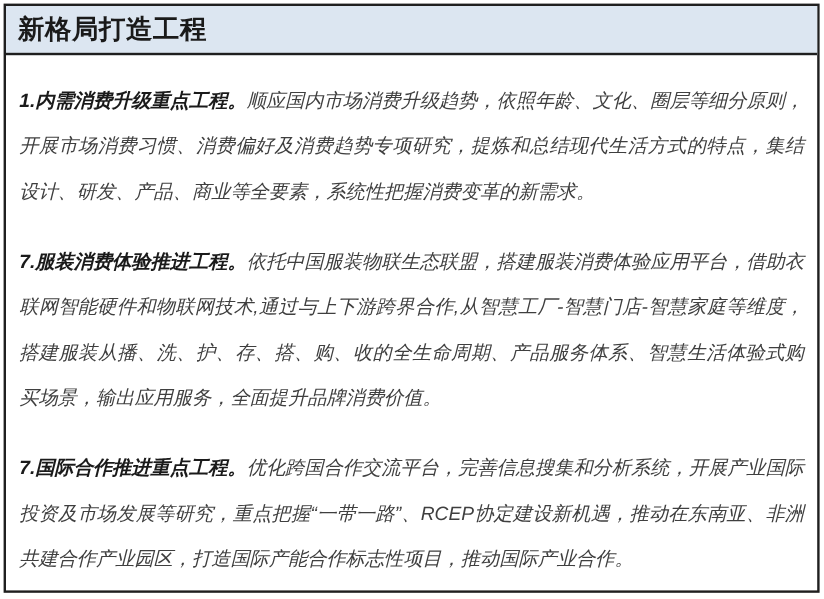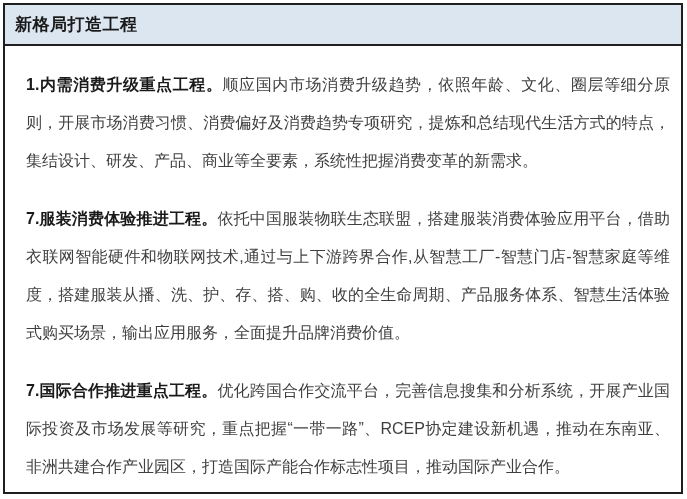--- a/index.html
+++ b/index.html
@@ -28,35 +28,36 @@
   .table-header {
     height: 41px;
     background: var(--header-bg, #dce6f1);
     border-bottom: 2px solid var(--border-color, #1f1f1f);
     display: flex;
     align-items: center;
     padding: 0 10px;
     box-sizing: border-box;
   }
   .table-header .title {
-    font-size: 17px;
+    font-size: 22px;
     font-weight: bold;
     color: var(--lead-color, #1a1a1a);
     letter-spacing: 0.5px;
   }
   .table-body {
     padding: 20px 11px 0 11px;
     font-size: 16px;
     line-height: 38px;
     color: var(--text-color, #3f3f3f);
     text-align: justify;
     text-justify: inter-character;
   }
   .table-body p {
-    margin: 0 0 20px 10px;
+    margin: 0 0 20px 0;
+    font-style: italic;
   }
   .lead {
     font-weight: bold;
     color: var(--lead-color, #1a1a1a);
   }
 </style>
 </head>
 <body>
 
 <div class="page">

